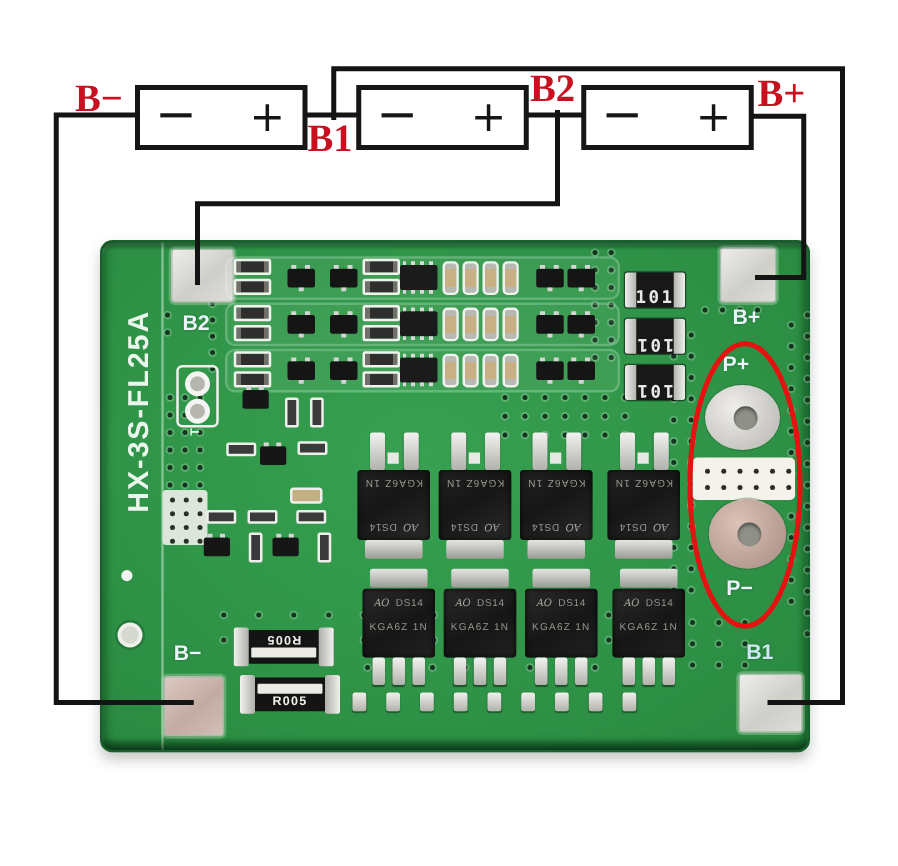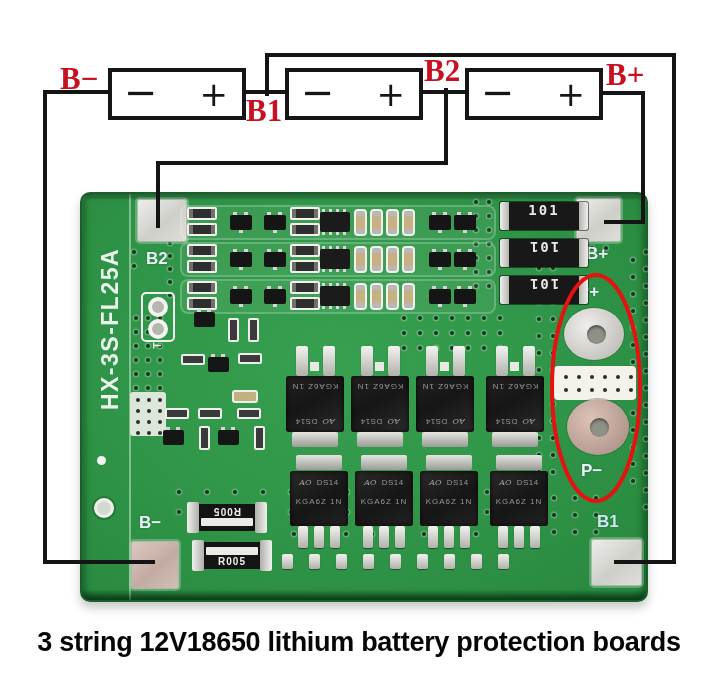--- a/index.html
+++ b/index.html
@@ -68,22 +68,22 @@
                box-shadow:11px 0 0 #d5d5d5;}
   .sot::after{content:"";position:absolute;left:9px;bottom:-3px;width:4px;height:3px;background:#d5d5d5;}
   .soic{position:absolute;width:30px;height:20px;background:#1b1b1b;border-radius:2px;}
   .soic::before{content:"";position:absolute;top:-3px;left:2px;right:2px;height:3px;
                 background:repeating-linear-gradient(90deg,#d8d8d8 0 3px,transparent 3px 7px);}
   .soic::after{content:"";position:absolute;bottom:-3px;left:2px;right:2px;height:3px;
                background:repeating-linear-gradient(90deg,#d8d8d8 0 3px,transparent 3px 7px);}
   .cap{position:absolute;width:13px;height:27px;border:2px solid #f1f1ef;border-radius:4px;
        background:linear-gradient(180deg,#b9b9b4 0 20%,#c7b184 20% 80%,#b9b9b4 80%);}
 
-  .r101{position:absolute;left:418px;width:88px;height:28px;background:#181818;border-radius:2px;
-        display:flex;align-items:flex-start;justify-content:center;box-shadow:0 0 0 1px rgba(0,0,0,.5);}
+  .r101{position:absolute;left:418px;width:48px;height:28px;background:#181818;border-radius:2px;
+        display:flex;align-items:flex-end;justify-content:center;box-shadow:0 0 0 1px rgba(0,0,0,.5);margin-top:16px;}
   .r101::before{content:"";position:absolute;left:0;top:0;bottom:0;width:9px;border-radius:2px 0 0 2px;
                 background:linear-gradient(90deg,#efefed,#b3b3ae);}
   .r101::after{content:"";position:absolute;right:0;top:0;bottom:0;width:9px;border-radius:0 2px 2px 0;
                background:linear-gradient(270deg,#efefed,#b3b3ae);}
   .r101t{display:inline-block;font-family:"DejaVu Sans Mono",monospace;font-size:14px;font-weight:700;
          color:#e8e8e6;letter-spacing:2px;z-index:1;}
   .r101t.rot{transform:rotate(180deg);}
 
   .fet{position:absolute;width:58px;}
   .fet.up{height:101px;} .fet.dn{height:93px;}
@@ -587,14 +587,13 @@
       <polyline points="108,92 45,92 45,562 153,562"></polyline>
       <polyline points="246,92 285,92"></polyline>
       <polyline points="267,94 267,55 674,55 674,562 616,562"></polyline>
       <polyline points="423,92 465,92"></polyline>
       <polyline points="446,90 446,163 158,163 158,226"></polyline>
       <polyline points="602,93 643,93 643,222 606,222"></polyline>
     </g>
     <ellipse cx="596" cy="388" rx="44" ry="113" fill="none" stroke="#e41210" stroke-width="4"></ellipse>
   </svg>
 
-  <div class="caption">3 string 12V18650 lithium battery protection boards</div>
 </div>
 
 </body></html>

